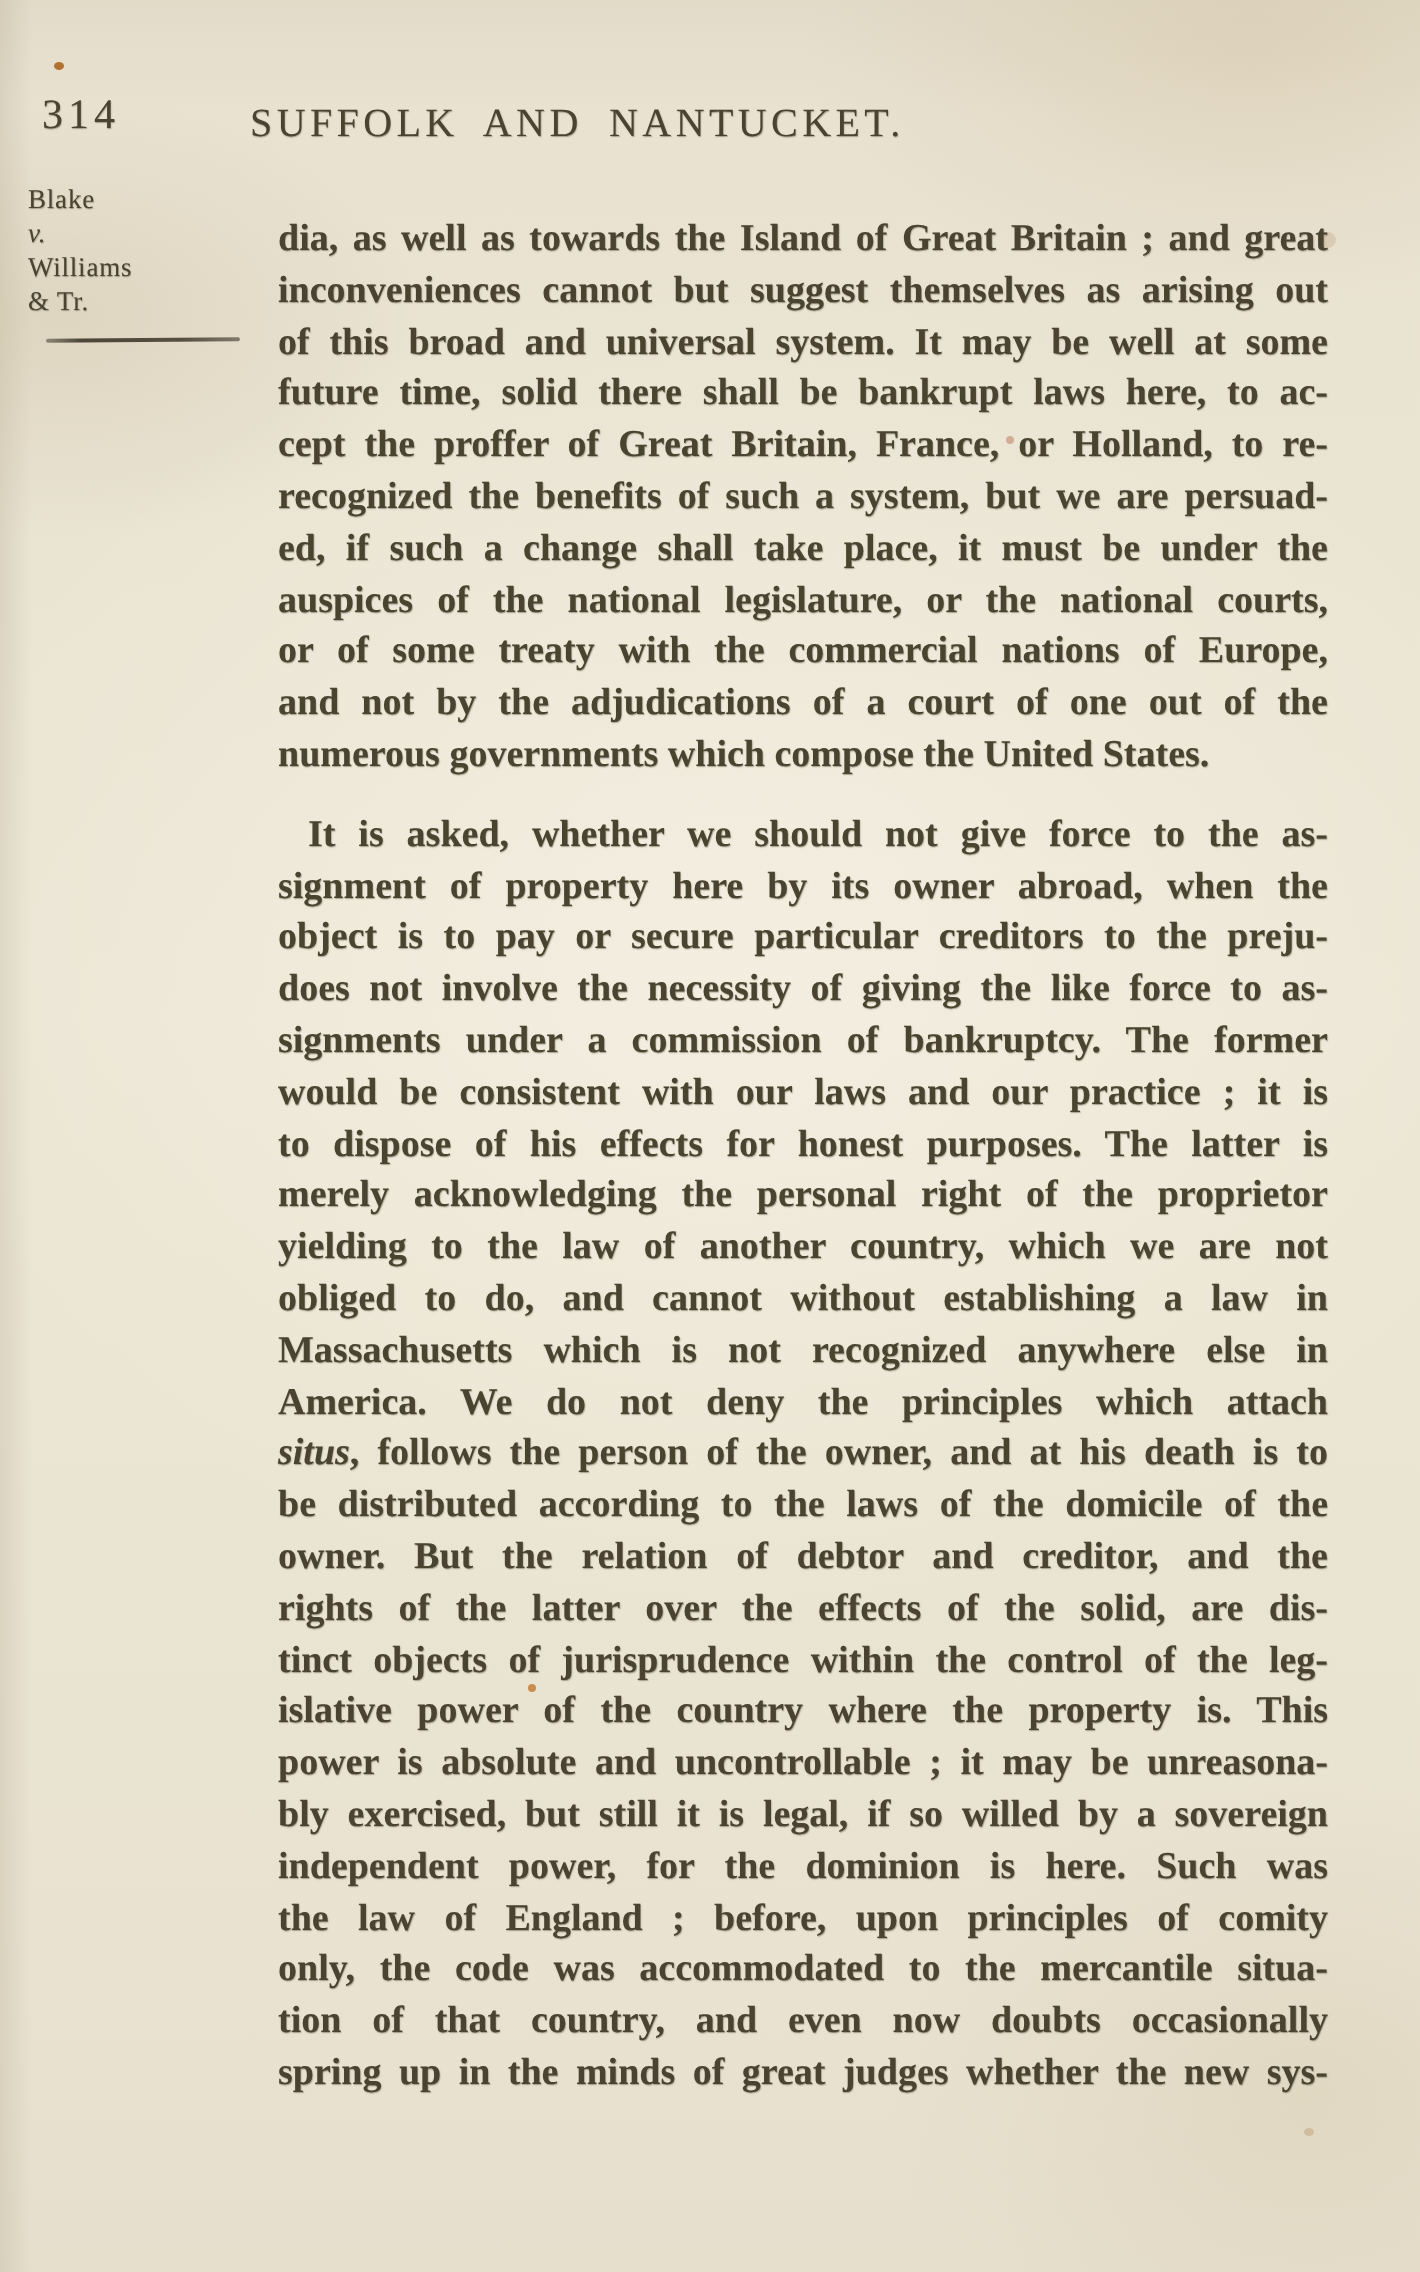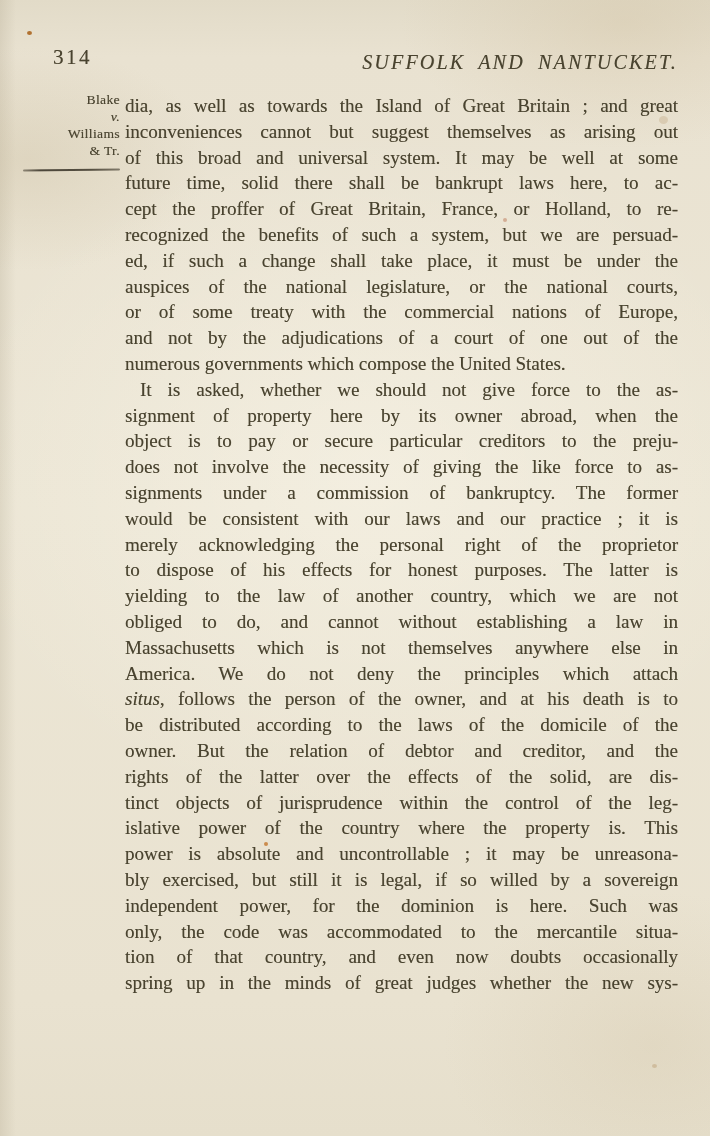--- a/index.html
+++ b/index.html
@@ -13,43 +13,43 @@
       radial-gradient(ellipse 320px 180px at 88% 2%, rgba(208,192,160,.38), transparent 70%),
       radial-gradient(ellipse 260px 160px at 4% 14%, rgba(196,182,150,.30), transparent 70%),
       radial-gradient(ellipse 560px 460px at 52% 42%, rgba(255,252,242,.38), transparent 75%),
       radial-gradient(ellipse 300px 220px at 92% 92%, rgba(205,190,158,.25), transparent 70%),
       linear-gradient(90deg, rgba(140,128,100,.16), rgba(140,128,100,0) 16px),
       linear-gradient(180deg, #e2dbc8 0%, #e9e2d1 5%, #ece6d5 45%, #e9e2d0 88%, #e6dfcc 100%);
   }
   .ink{ text-shadow:0.3px 0.3px 0.6px rgba(74,66,48,.45); }
   .page-number{
     position:absolute; left:21px; top:45px;
-    font-size:21px; letter-spacing:2.5px;margin-left:32px;
+    font-size:21px; letter-spacing:2.5px;
   }
   .running-head{
     position:absolute; left:125px; top:51px; width:553px;
-    text-align:right; font-size:20px;
-    letter-spacing:2.2px; word-spacing:6px;font-style:italic;
+    text-align:left; font-size:20px;
+    letter-spacing:2.2px; word-spacing:6px;
   }
   .margin-note{
     position:absolute; left:14px; top:92px; width:106px;
-    text-align:right; font-size:13.5px; line-height:16.9px;
+    text-align:left; font-size:13.5px; line-height:16.9px;
     letter-spacing:.4px;
   }
   .margin-rule{
     position:absolute; left:23px; top:169px; width:97px; height:2px;
     background:linear-gradient(90deg, rgba(76,70,56,.55), #4c463a 18%, #554f41 70%, rgba(76,70,56,.65));
     border-radius:2px;
     transform:rotate(-0.5deg);
   }
   .body-text{
     position:absolute; left:125px; top:93px; width:553px;
     font-size:19px; line-height:25.8px;
   }
-  .paragraph{margin:0;}
+  .paragraph{margin:14px;font-weight:bold;}
   .line{ text-align:justify; text-align-last:justify; }
   .line.last{ text-align-last:left; }
   .paragraph.indent .line:first-child{ text-indent:15px; }
   .speck{ position:absolute; border-radius:50%; }
   .s1{ left:27px; top:31px; width:5px; height:4px; background:#ab651f; opacity:.9; }
   .s2{ left:503px; top:218px; width:4px; height:4px; background:#c08060; opacity:.55; }
   .s3{ left:264px; top:842px; width:4px; height:4px; background:#c3762c; opacity:.8; }
   .s4{ left:659px; top:116px; width:9px; height:8px; background:#b99a72; opacity:.30; }
   .s5{ left:652px; top:1064px; width:5px; height:4px; background:#b08a58; opacity:.35; }
 </style>
@@ -90,33 +90,34 @@
         <div class="line">and not by the adjudications of a court of one out of the</div>
         <div class="line last">numerous governments which compose the United States.</div>
       </div>
       <div class="paragraph indent">
         <div class="line">It is asked, whether we should not give force to the as-</div>
         <div class="line">signment of property here by its owner abroad, when the</div>
         <div class="line">object is to pay or secure particular creditors to the preju-</div>
         <div class="line">does not involve the necessity of giving the like force to as-</div>
         <div class="line">signments under a commission of bankruptcy.  The former</div>
         <div class="line">would be consistent with our laws and our practice ; it is</div>
+        <div class="line">to dispose of his effects for honest purposes.  The latter is</div>
         <div class="line">merely acknowledging the personal right of the proprietor</div>
-        <div class="line">to dispose of his effects for honest purposes.  The latter is</div>
         <div class="line">yielding to the law of another country, which we are not</div>
         <div class="line">obliged to do, and cannot without establishing a law in</div>
-        <div class="line">Massachusetts which is not themselves anywhere else in</div>
+        <div class="line">Massachusetts which is not recognized anywhere else in</div>
         <div class="line">America.  We do not deny the principles which attach</div>
         <div class="line"><i>situs</i>, follows the person of the owner, and at his death is to</div>
         <div class="line">be distributed according to the laws of the domicile of the</div>
         <div class="line">owner.  But the relation of debtor and creditor, and the</div>
         <div class="line">rights of the latter over the effects of the solid, are dis-</div>
         <div class="line">tinct objects of jurisprudence within the control of the leg-</div>
         <div class="line">islative power of the country where the property is.  This</div>
         <div class="line">power is absolute and uncontrollable ; it may be unreasona-</div>
         <div class="line">bly exercised, but still it is legal, if so willed by a sovereign</div>
         <div class="line">independent power, for the dominion is here.  Such was</div>
+        <div class="line">the law of England ; before, upon principles of comity</div>
         <div class="line">only, the code was accommodated to the mercantile situa-</div>
         <div class="line">tion of that country, and even now doubts occasionally</div>
         <div class="line">spring up in the minds of great judges whether the new sys-</div>
       </div>
     </div>
 </div>
 
 </body></html>

